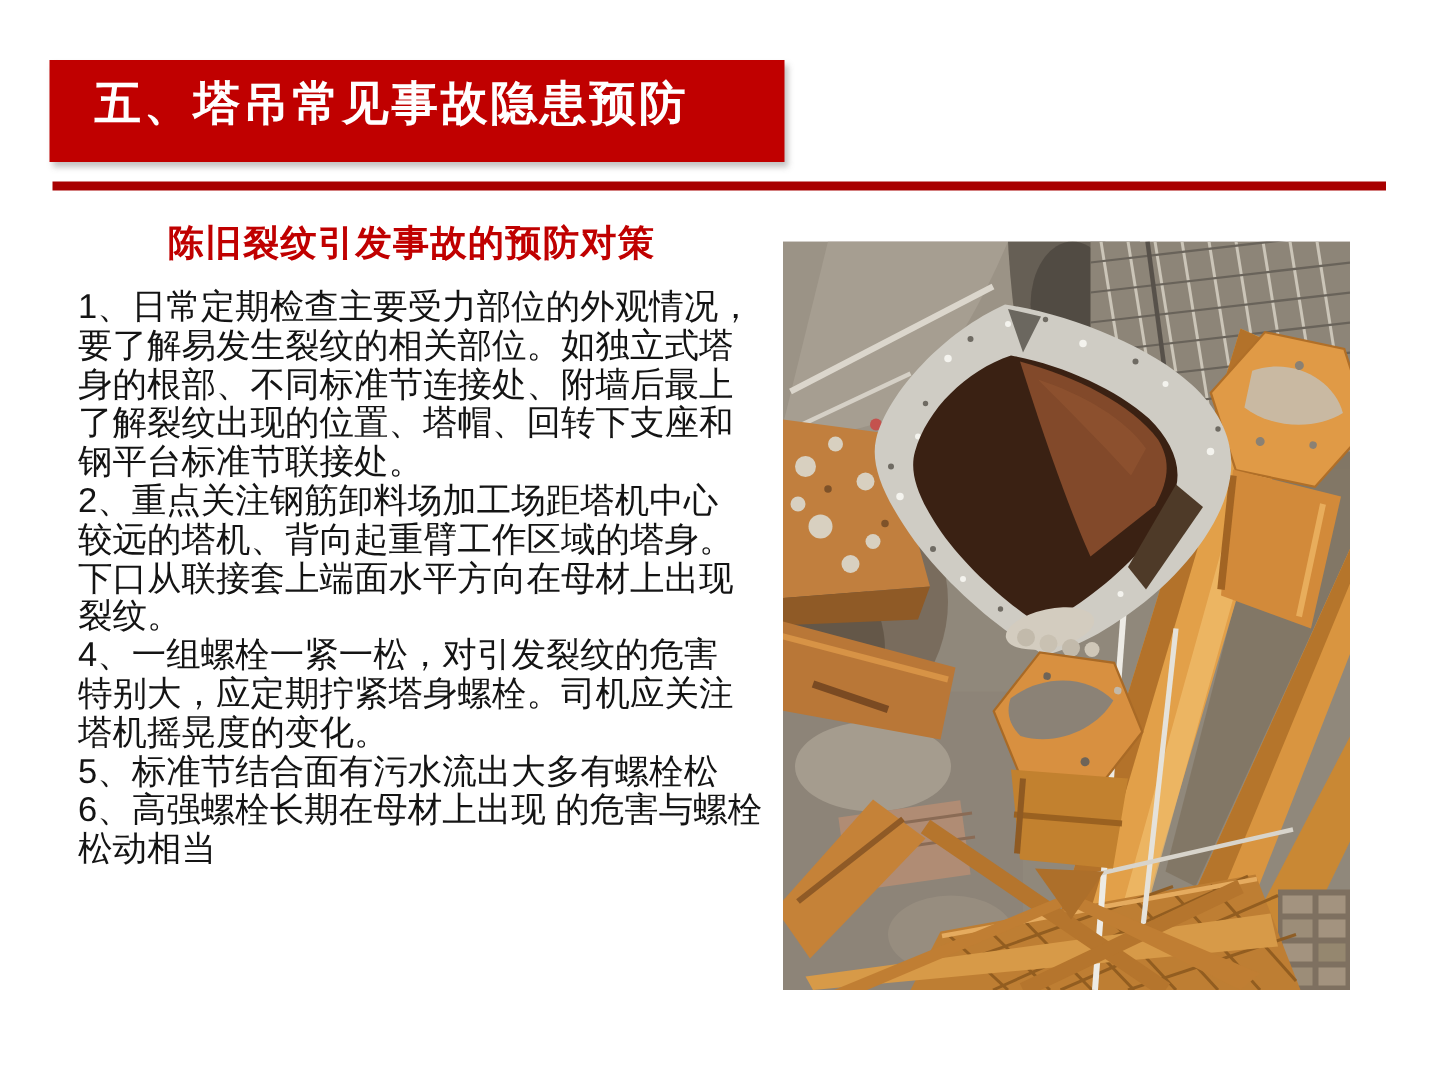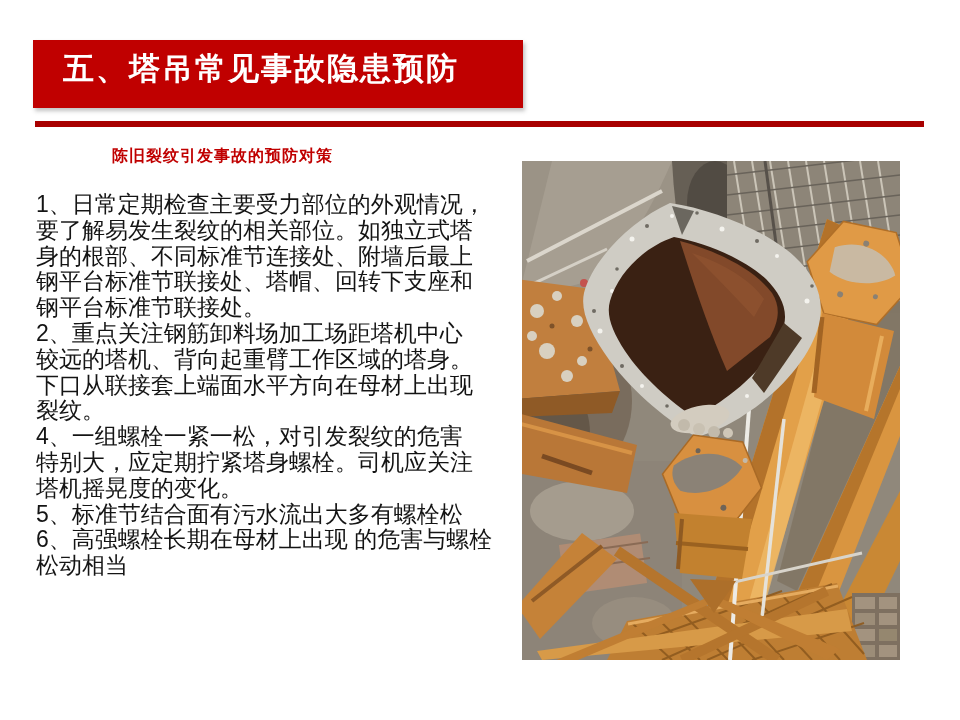--- a/index.html
+++ b/index.html
@@ -14,28 +14,28 @@
     padding-left:30px;box-sizing:border-box;letter-spacing:2px;
     box-shadow:2px 3px 4px rgba(120,120,120,0.45);
     white-space:nowrap;
   }
   .divider{
     position:absolute;left:35px;top:121px;width:889px;height:6px;
     background:var(--divider,#A80000);
   }
   .subtitle{
     position:absolute;left:83px;top:146px;
-    color:var(--accent,#C00000);font-size:16px;font-weight:bold;
+    color:var(--accent,#C00000);font-size:24px;font-weight:bold;
     letter-spacing:1px;white-space:nowrap;padding-left:29px;
   }
   .body-text{
     position:absolute;left:36px;top:192px;width:482px;
     color:#141414;font-size:23px;line-height:25.8px;
   }
-  .body-text .line{white-space:nowrap;}
+  .body-text .line{white-space:nowrap;margin-left:16px;}
   .body-text .u{
     text-decoration-thickness:2px;
     text-underline-offset:3px;
   }
   .photo{
     position:absolute;left:522px;top:161px;width:378px;height:499px;
   }
   .photo svg{display:block;width:378px;height:499px;}
 </style>
 </head>
@@ -46,21 +46,21 @@
 </div>
 
 <div class="divider"></div>
 
 <div class="subtitle">陈旧裂纹引发事故的预防对策</div>
 
 <div class="body-text">
     <div class="line"><span>1、日常定期检查主要受力部位的外观情况，</span></div>
     <div class="line"><span>要了解易发生裂纹的相关部位。如独立式塔</span></div>
     <div class="line"><span class="u">身的根部、不同标准节连接处、附墙后最上</span></div>
-    <div class="line"><span class="u">钢平台标准节联接处</span><span>、塔帽、回转下支座和</span></div>
+    <div class="line"><span class="u">了解裂纹出现的位置</span><span>、塔帽、回转下支座和</span></div>
     <div class="line"><span>钢平台标准节联接处。</span></div>
     <div class="line"><span>2、重点关注钢筋卸料场加工场距塔机中心</span></div>
     <div class="line"><span>较远的塔机、背向起重臂工作区域的塔身。</span></div>
     <div class="line"><span class="u">下口从联接套上端面水平方向</span><span>在母材上出现</span></div>
     <div class="line"><span>裂纹。</span></div>
     <div class="line"><span>4、一组螺栓一紧一松，对引发裂纹的危害</span></div>
     <div class="line"><span>特别大，应定期拧紧塔身螺栓。司机应关注</span></div>
     <div class="line"><span>塔机摇晃度的变化。</span></div>
     <div class="line"><span>5、标准节结合面有污水流出大多有螺栓松</span></div>
     <div class="line"><span>6、高强螺栓长期</span><span class="u">在母材上出现</span><span> 的危害与螺栓</span></div>

